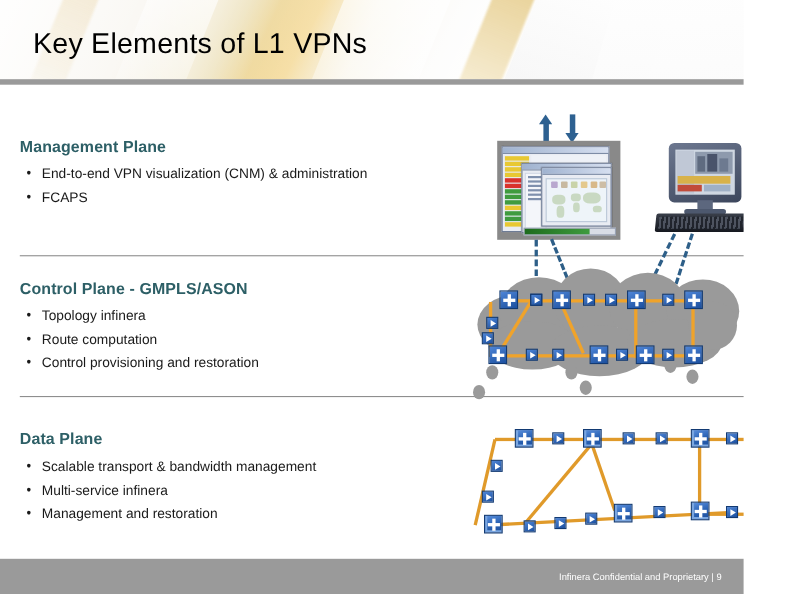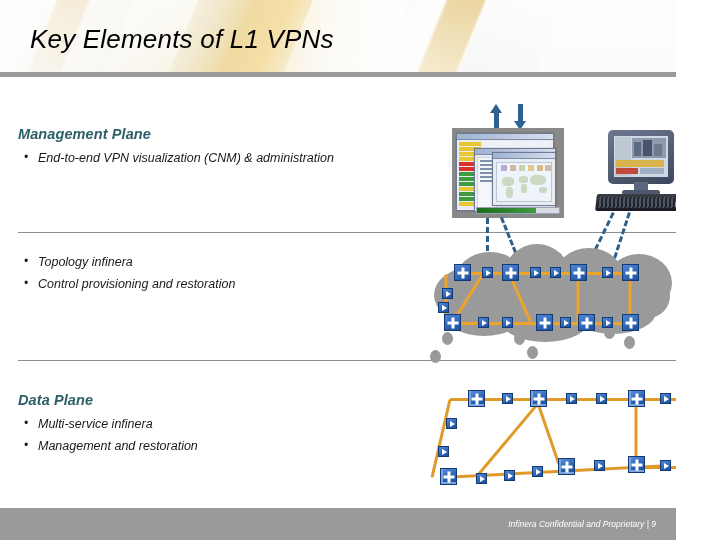--- a/index.html
+++ b/index.html
@@ -1,21 +1,21 @@
 <!DOCTYPE html>
 <html><head>
 <meta charset="utf-8">
 <style>
   html,body{margin:0;padding:0;}
   body{
     width:720px;height:540px;overflow:hidden;position:relative;
     background:#ffffff;
     font-family:"Liberation Sans", sans-serif;
   }
-  .slide{position:absolute;inset:0;width:676px;height:540px;overflow:hidden;background:#fff;font-style:italic;}
+  .slide{position:absolute;inset:0;width:676px;height:540px;overflow:hidden;background:#fff;}
 
   
   .header{
     position:absolute;left:0;top:0;width:720px;height:72px;
     background:
       linear-gradient(115deg, rgba(255,255,255,0.95) 0%, rgba(255,255,255,0.55) 26%, rgba(255,255,255,0.2) 34%, rgba(255,255,255,0.75) 46%, rgba(255,255,255,0.95) 62%, #ffffff 78%),
       linear-gradient(118deg, #f3f0e8 0%, #efe9dc 18%, #e8d9a8 30%, #f0c96a 39%, #e8d8a8 46%, #efeee9 56%, #f6f6f6 70%, #fdfdfd 100%);
     overflow:hidden;
   }
   .hdr-streak{position:absolute;pointer-events:none;}
@@ -163,37 +163,41 @@
     <div class="hdr-streak hdr-s4"></div>
     <div class="hdr-streak hdr-s5"></div>
     <div class="title">Key Elements of L1 VPNs</div>
   </div>
   <div class="header-rule"></div>
 
   <div class="block" id="blk-mgmt">
     <h3>Management Plane</h3>
     <ul>
       <li>End-to-end VPN visualization (CNM) &amp; administration</li>
+      <li>FCAPS</li>
     </ul>
   </div>
 
   <div class="divider" id="div1"></div>
 
   <div class="block" id="blk-ctrl">
+    <h3>Control Plane - GMPLS/ASON</h3>
     <ul>
       <li>Topology infinera</li>
+      <li>Route computation</li>
       <li>Control provisioning and restoration</li>
     </ul>
   </div>
 
   <div class="divider" id="div2"></div>
 
   <div class="block" id="blk-data">
     <h3>Data Plane</h3>
     <ul>
+      <li>Scalable transport &amp; bandwidth management</li>
       <li>Multi-service infinera</li>
       <li>Management and restoration</li>
     </ul>
   </div>
 
   <div class="arrows">
     <div class="arrow arr-up">
       <div class="arr-head"></div>
         <div class="arr-shaft"></div>
     </div>

